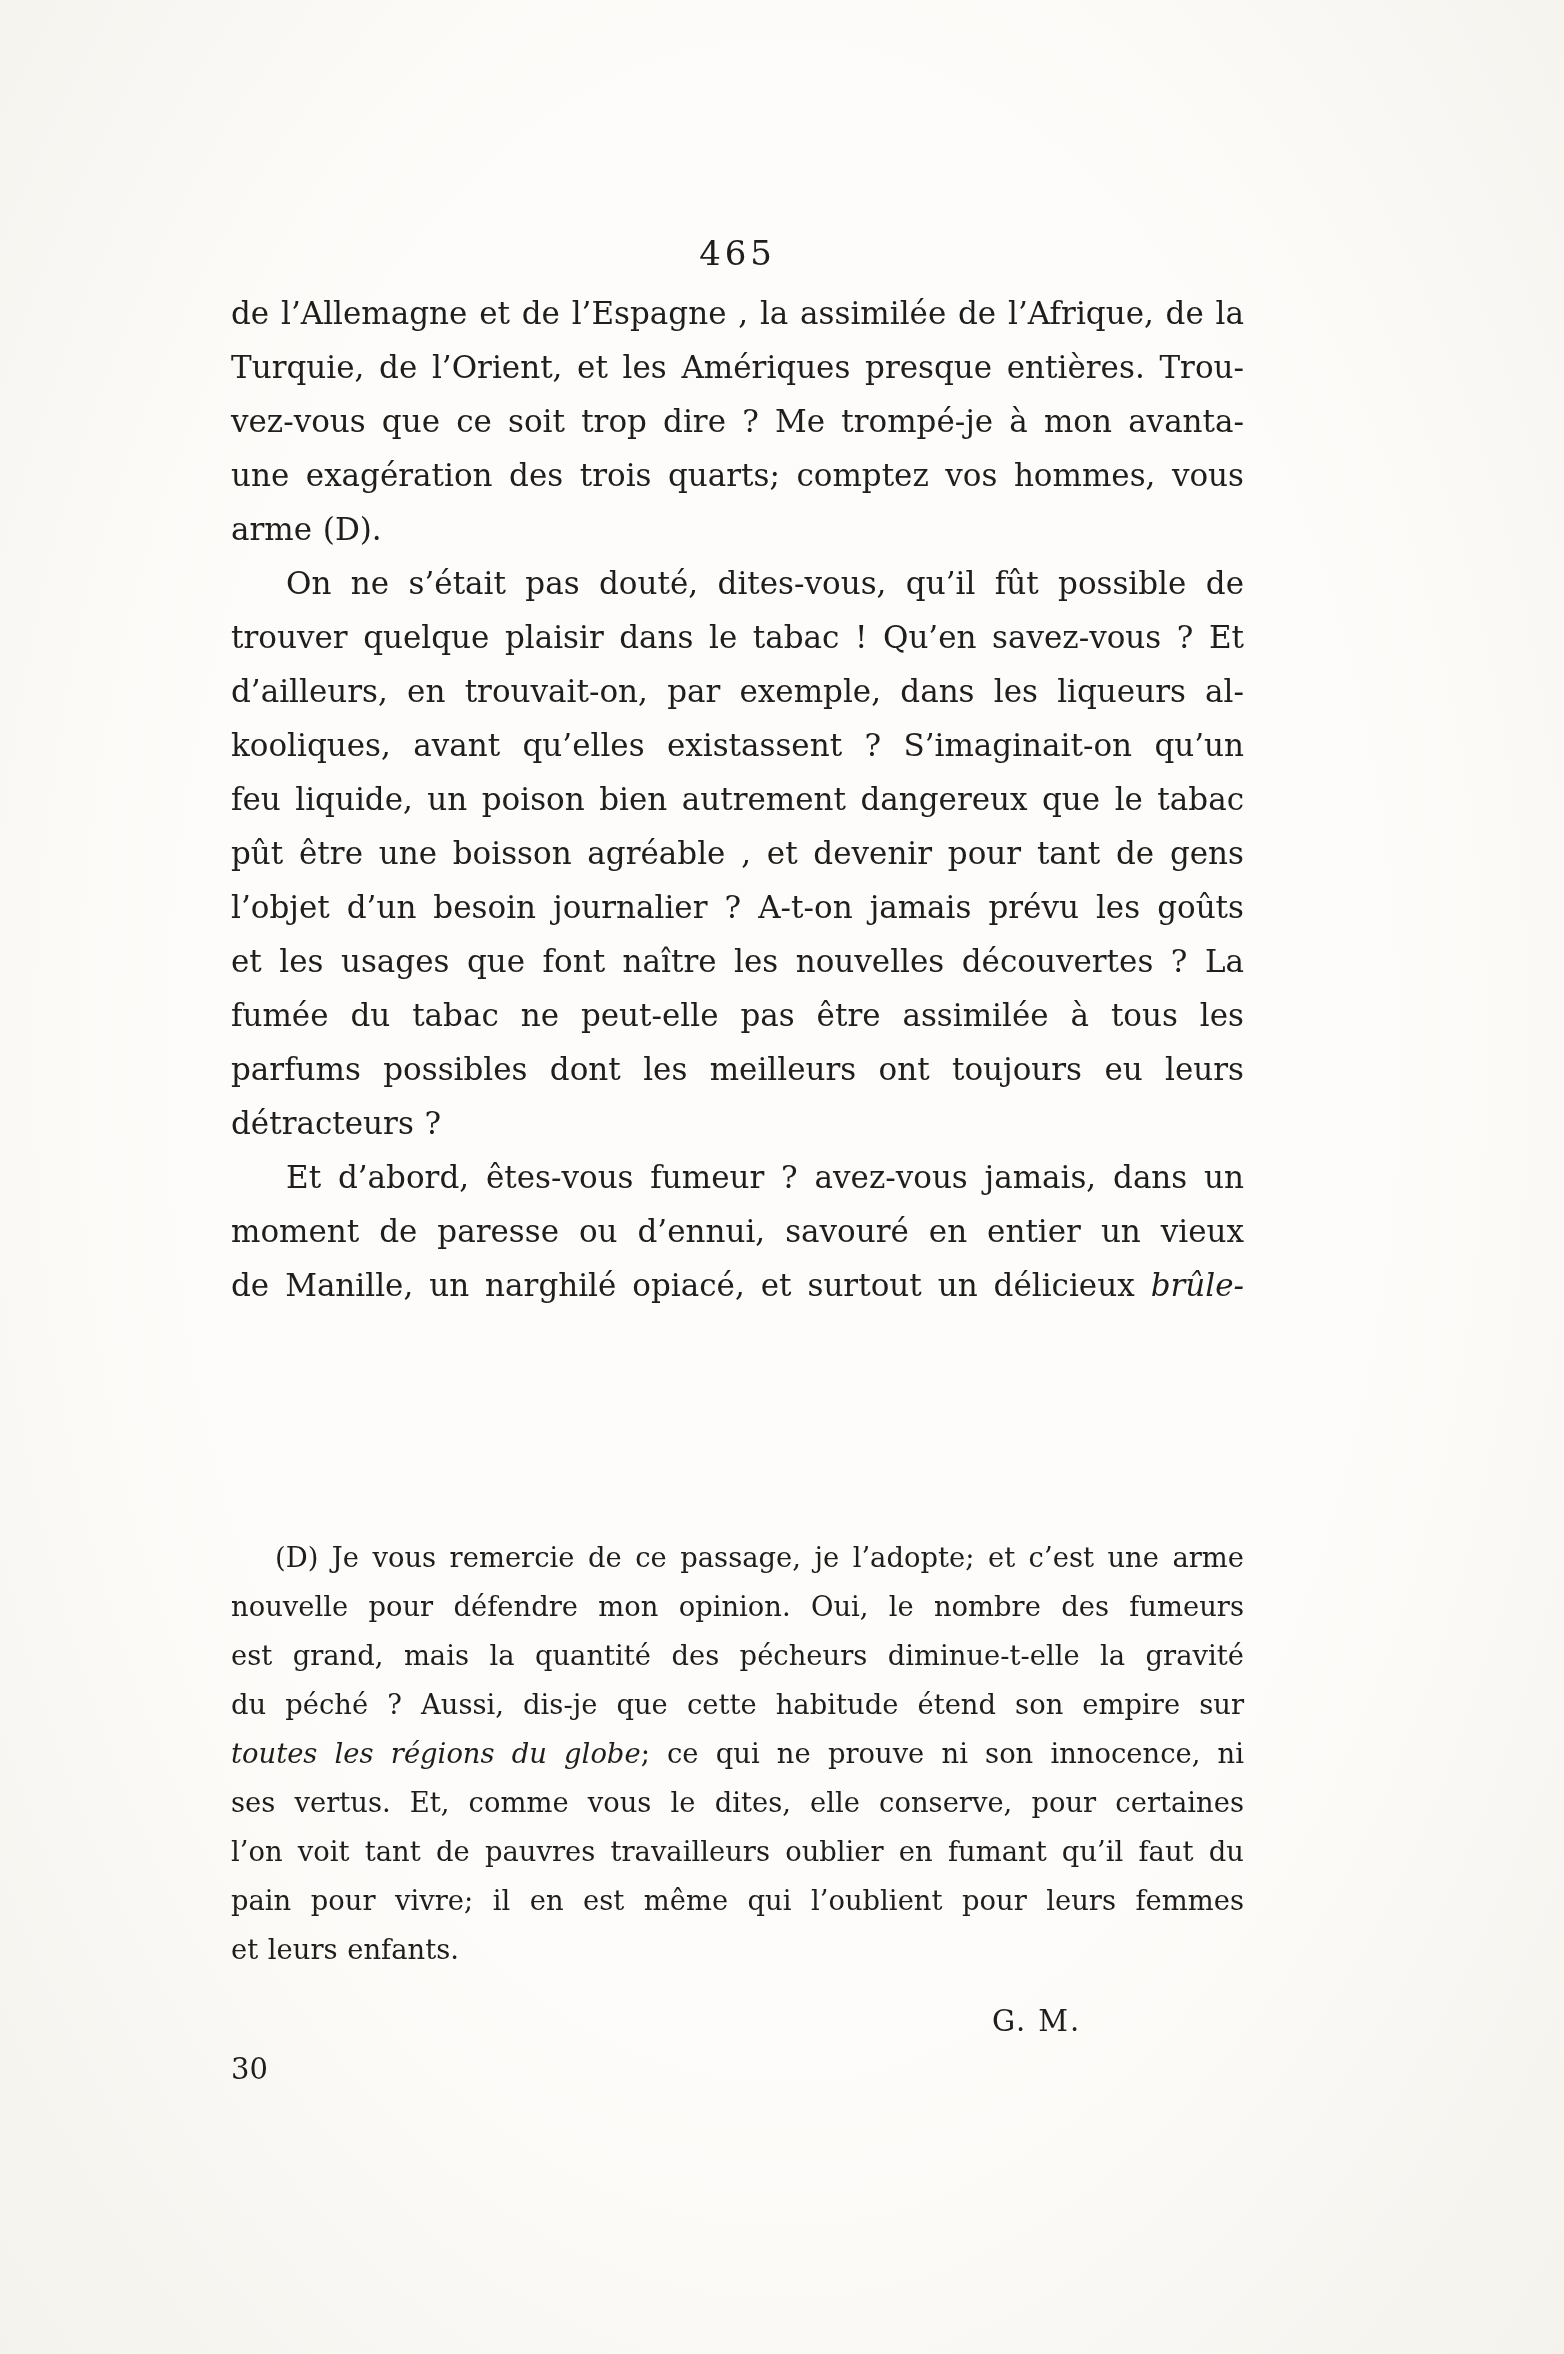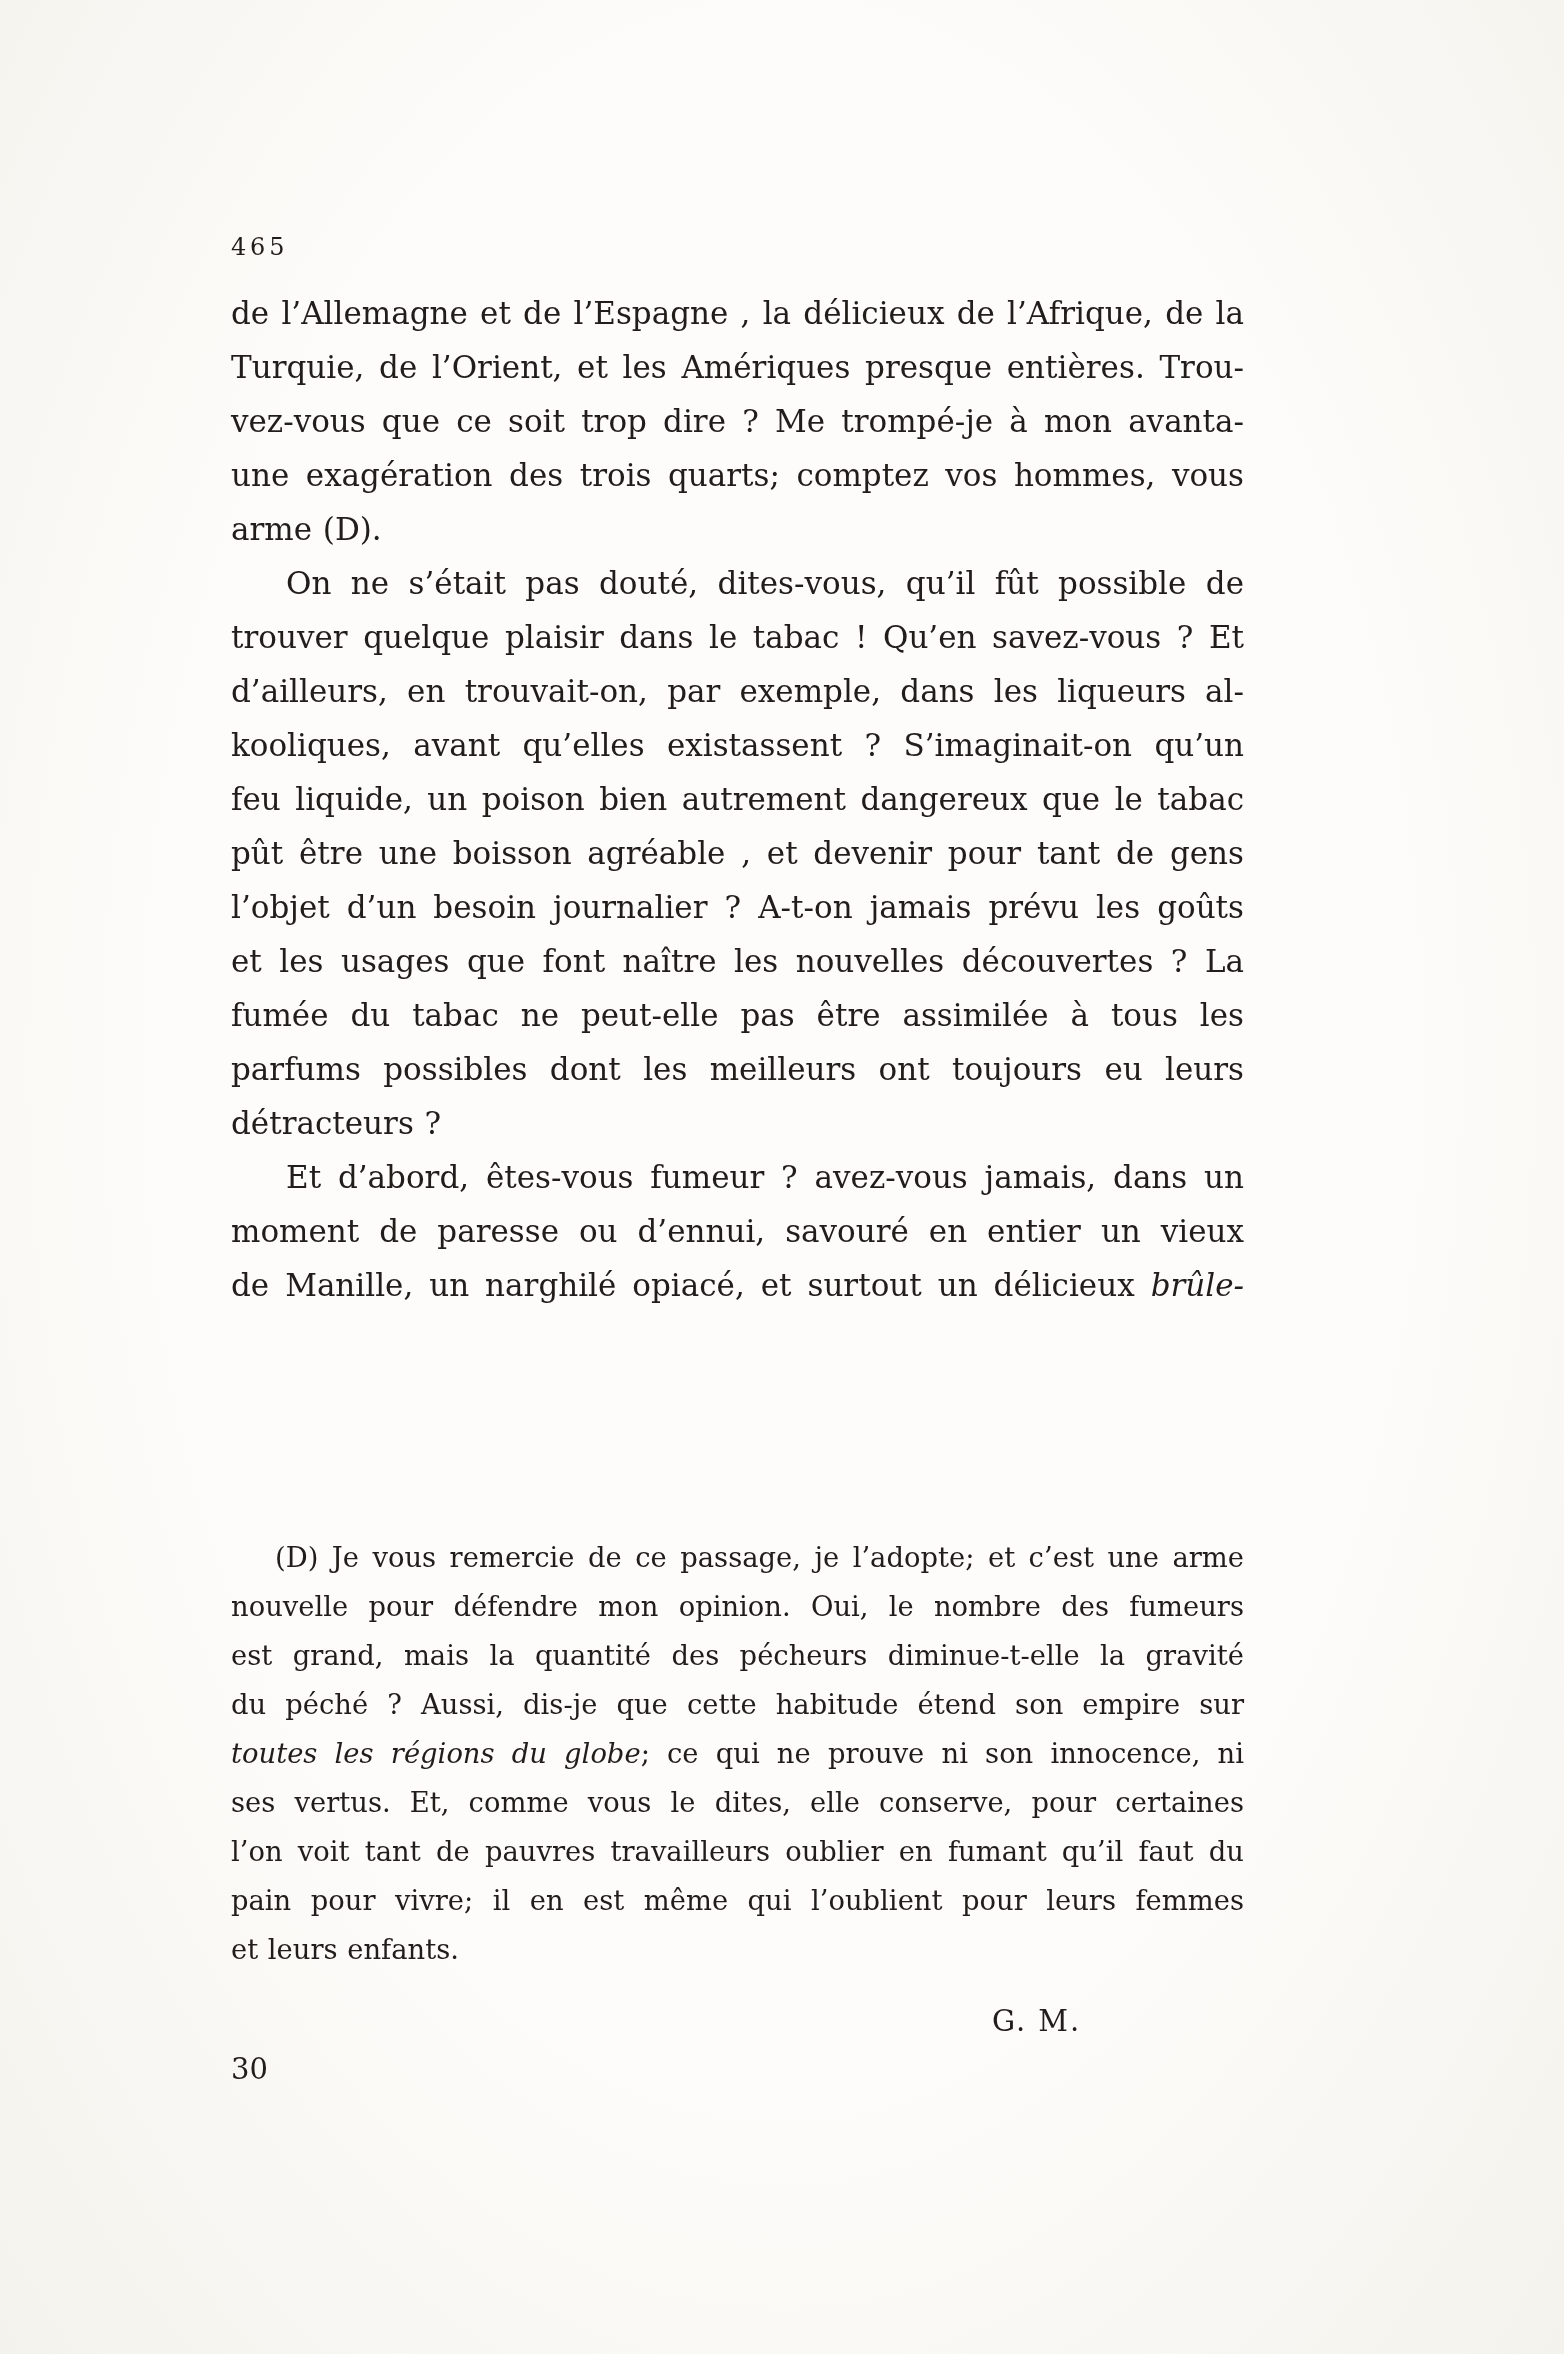--- a/index.html
+++ b/index.html
@@ -7,21 +7,22 @@
   body {
     position: relative;
     background: radial-gradient(ellipse at 50% 45%, #fdfcfa 55%, #f4f2ec 100%);
     font-family: "DejaVu Serif", "Liberation Serif", serif;
     color: #201d1a;
     overflow: hidden;
   }
   .page-number {
     position: absolute;
     top: 233px; left: 231px; width: 1013px;
-    font-size: 24px;
+    text-align: center;
+    font-size: 34px;
     letter-spacing: 3.8px;
   }
   .text-block {
     position: absolute;
     left: 231px;
     width: 1013px;
   }
   .main-text  { top: 286px;  font-size: 31px; }
   .footnote   { top: 1533px; font-size: 27.4px; }
   .main-text .text-line { line-height: 54px; }
@@ -47,21 +48,21 @@
     text-align: left; padding-right: 110px;
     font-size: 29px;
   }
 </style>
 </head>
 <body>
 
 <div class="page-number">465</div>
 
 <div class="text-block main-text" id="main-text">
-    <div class="text-line"><span>de l’Allemagne et de l’Espagne , la délicieux de l’Afrique, de la</span></div>
+    <div class="text-line"><span>de l’Allemagne et de l’Espagne , la assimilée de l’Afrique, de la</span></div>
     <div class="text-line"><span>Turquie, de l’Orient, et les Amériques presque entières. Trou-</span></div>
     <div class="text-line"><span>vez-vous que ce soit trop dire ? Me trompé-je à mon avanta-</span></div>
     <div class="text-line"><span>une exagération des trois quarts; comptez vos hommes, vous</span></div>
     <div class="text-line no-justify"><span>arme (D).</span></div>
     <div class="text-line indented"><span>On ne s’était pas douté, dites-vous, qu’il fût possible de</span></div>
     <div class="text-line"><span>trouver quelque plaisir dans le tabac ! Qu’en savez-vous ? Et</span></div>
     <div class="text-line"><span>d’ailleurs, en trouvait-on, par exemple, dans les liqueurs al-</span></div>
     <div class="text-line"><span>kooliques, avant qu’elles existassent ? S’imaginait-on qu’un</span></div>
     <div class="text-line"><span>feu liquide, un poison bien autrement dangereux que le tabac</span></div>
     <div class="text-line"><span>pût être une boisson agréable , et devenir pour tant de gens</span></div>

